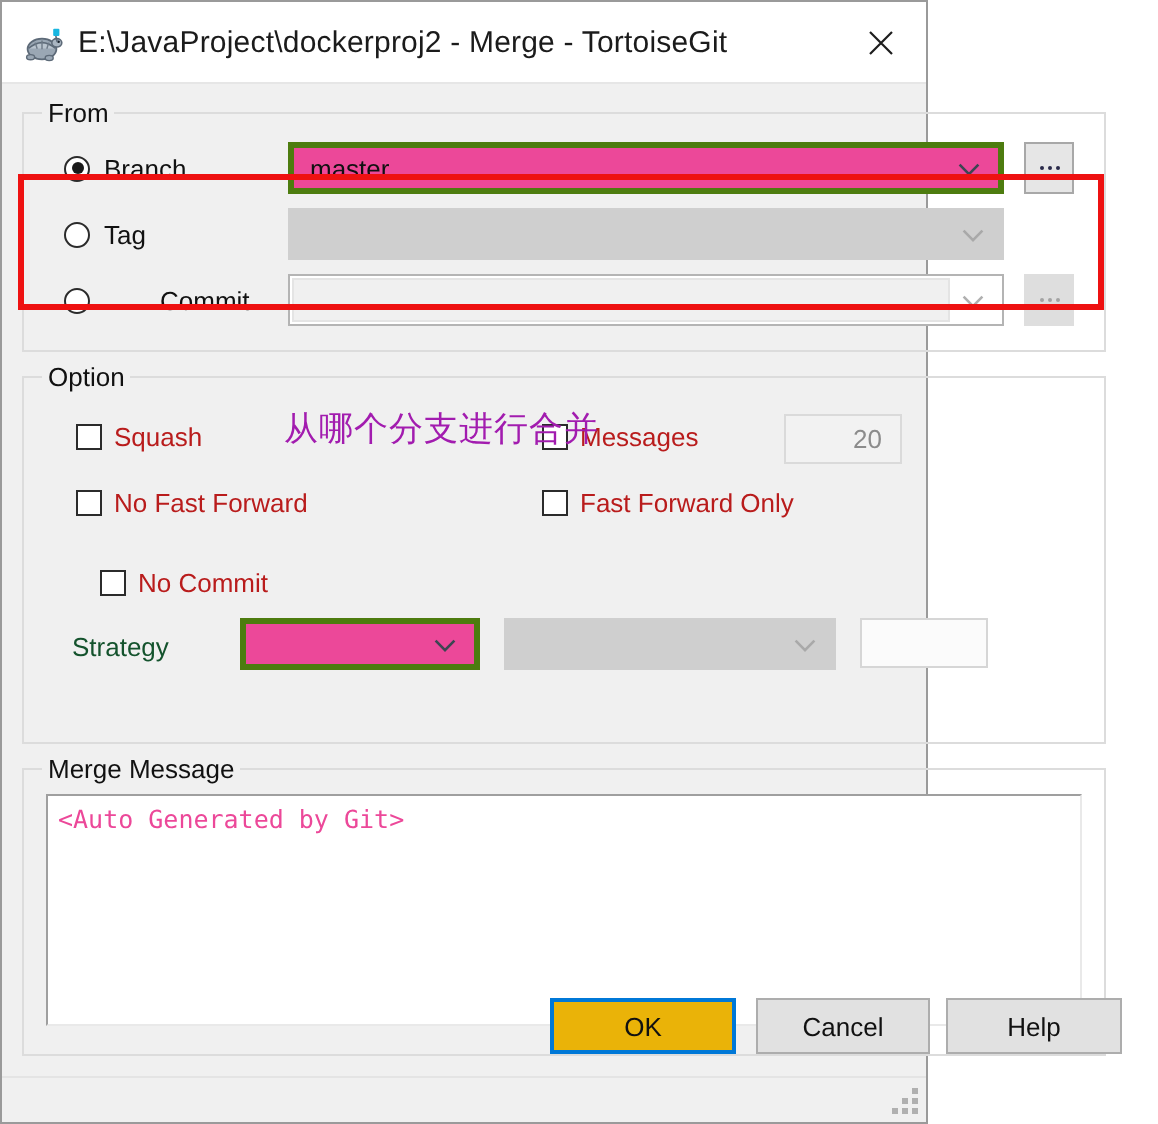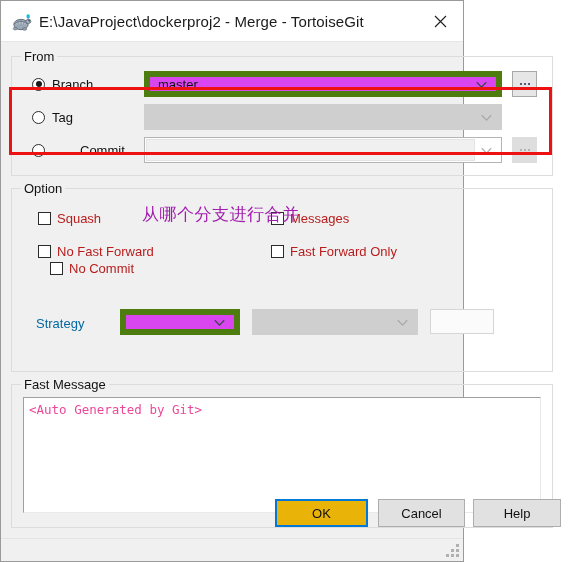--- a/index.html
+++ b/index.html
@@ -148,22 +148,22 @@
 
   
   .combo {
     position: relative;
     box-sizing: border-box;
     display: flex;
     align-items: center;
     height: 26px;
   }
   .combo.enabled {
-    background: #d946ef;
-    border: 6px solid #4d7c0f;
+    background: #ec4899;
+    border: 3px solid #4d7c0f;
   }
   .combo.disabled {
     background: #cfcfcf;
     border: 1px solid #cfcfcf;
   }
   .combo.white {
     background: #ffffff;
     border: 1px solid #b4b4b4;
   }
   .combo.white .combo-inner {
@@ -423,57 +423,58 @@
       <span class="group-title">Option</span>
 
       <span class="cb-wrap" style="position:absolute; left:26px; top:22px;">
         <span class="cb"></span>
         <span class="cb-label">Squash</span>
       </span>
       <span class="cb-wrap" style="position:absolute; left:259px; top:22px;">
         <span class="cb"></span>
         <span class="cb-label">Messages</span>
       </span>
+      <span class="numfield" style="position:absolute; left:380px; top:18px; width:59px;">20</span>
 
       <span class="cb-wrap" style="position:absolute; left:26px; top:55px;">
         <span class="cb"></span>
         <span class="cb-label">No Fast Forward</span>
       </span>
       <span class="cb-wrap" style="position:absolute; left:259px; top:55px;">
         <span class="cb"></span>
         <span class="cb-label">Fast Forward Only</span>
       </span>
 
-      <span class="cb-wrap" style="position:absolute; left:26px; top:72px;padding-left:12px;">
+      <span class="cb-wrap" style="position:absolute; left:26px; top:95px;padding-left:12px;">
         <span class="cb"></span>
         <span class="cb-label">No Commit</span>
       </span>
 
-      <span style="position:absolute; left:24px; top:127px; font-size:13px; color:#0369a1;">Strategy</span>
+      <span style="position:absolute; left:24px; top:127px; font-size:13px; color:#14532d;">Strategy</span>
       <span class="combo enabled" style="position:absolute; left:108px; top:120px; width:120px;">
         <span class="combo-text"></span>
         <span class="combo-arrow">
           <svg width="11" height="7" viewBox="0 0 11 7">
               <path d="M0.8 0.8 L5.5 5.6 L10.2 0.8" stroke="#3c4652" stroke-width="1.3" fill="none"></path>
             </svg>
         </span>
       </span>
       <span class="combo disabled" style="position:absolute; left:240px; top:120px; width:166px;">
         <span class="combo-text"></span>
         <span class="combo-arrow">
           <svg width="11" height="7" viewBox="0 0 11 7">
               <path d="M0.8 0.8 L5.5 5.6 L10.2 0.8" stroke="#a9a9a9" stroke-width="1.3" fill="none"></path>
             </svg>
         </span>
       </span>
       <span class="textfield" style="position:absolute; left:418px; top:120px; width:64px;"></span>
     </div>
 
     <div class="group" id="group-msg">
-      <span class="group-title">Fast Message</span>
+      <span class="group-title">Merge Message</span>
       <div class="msgbox">&lt;Auto Generated by Git&gt;</div>
     </div>
 
     <div class="annot-rect"></div>
     <div class="annot-text">从哪个分支进行合并</div>
 
     <div class="btnbar">
       <span class="btn default" id="btn-ok">OK</span>
       <span class="btn" id="btn-cancel">Cancel</span>
       <span class="btn" id="btn-help">Help</span>

